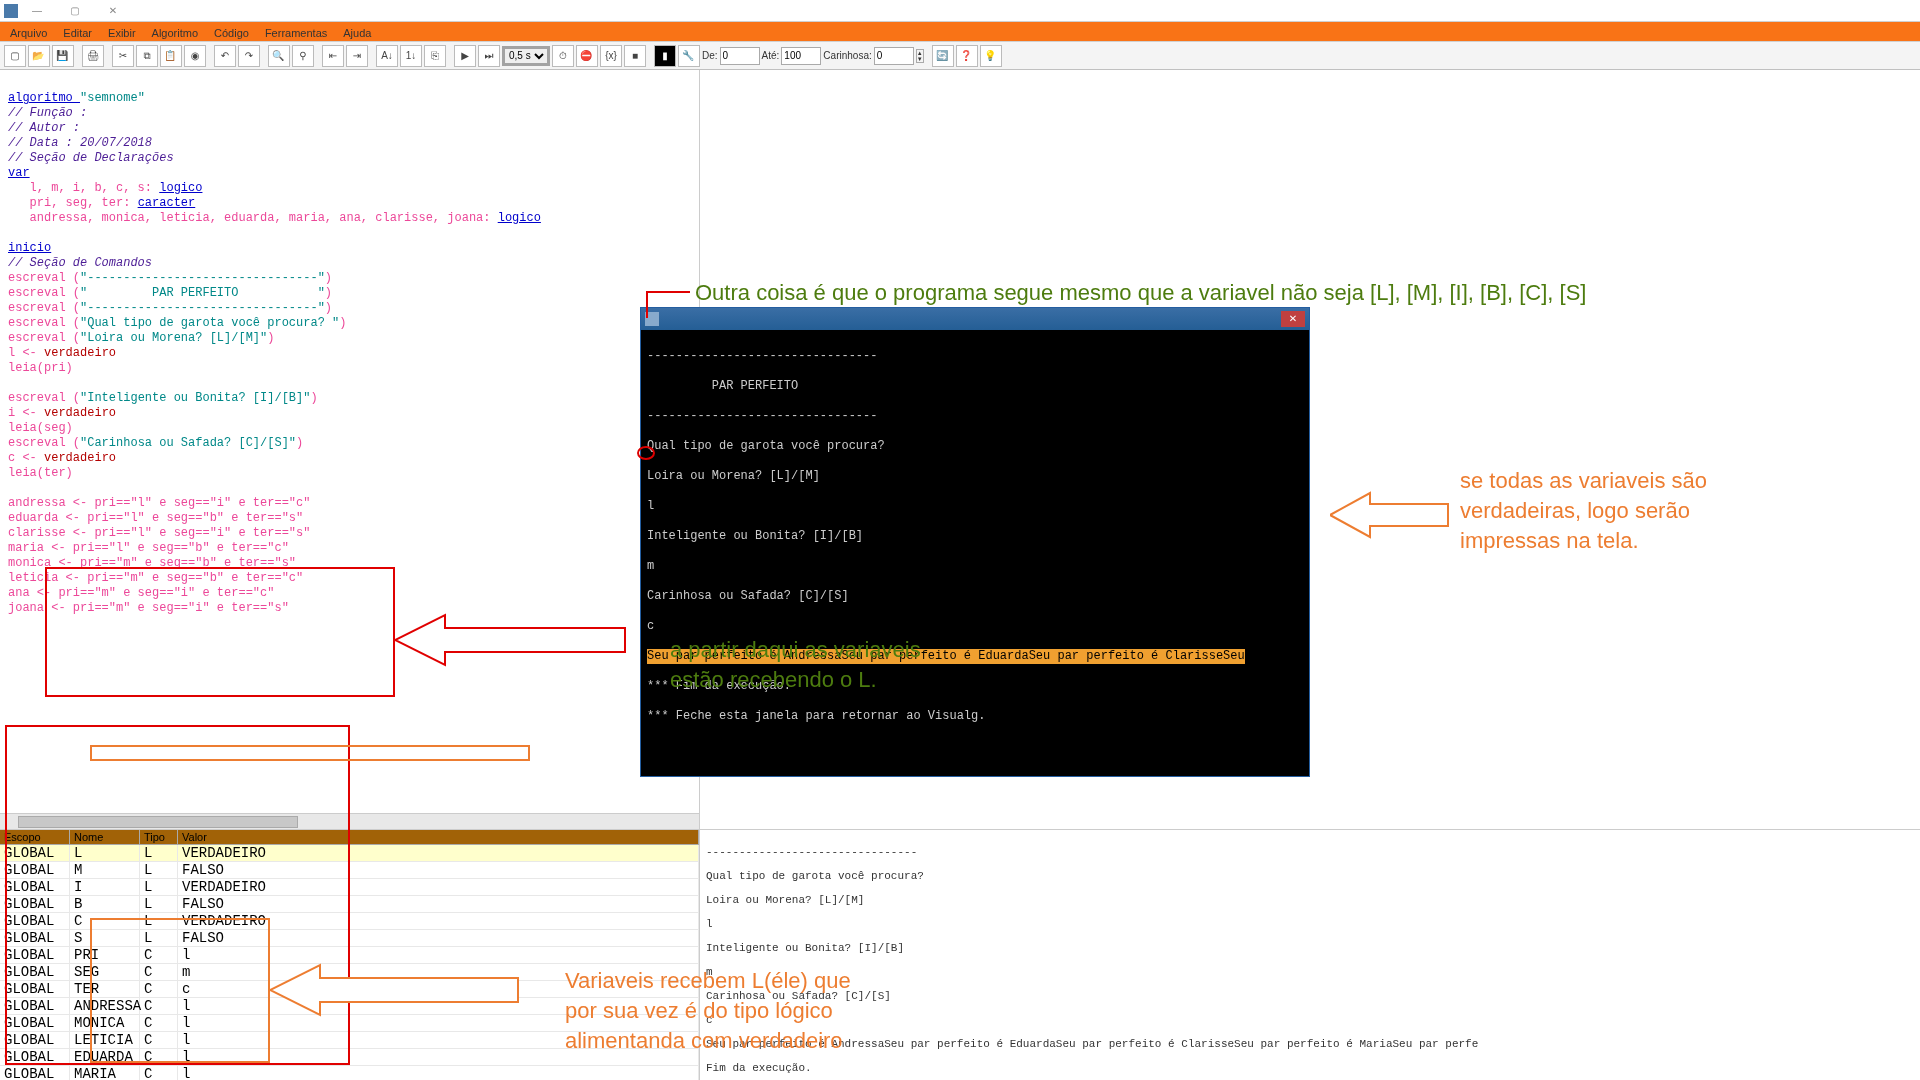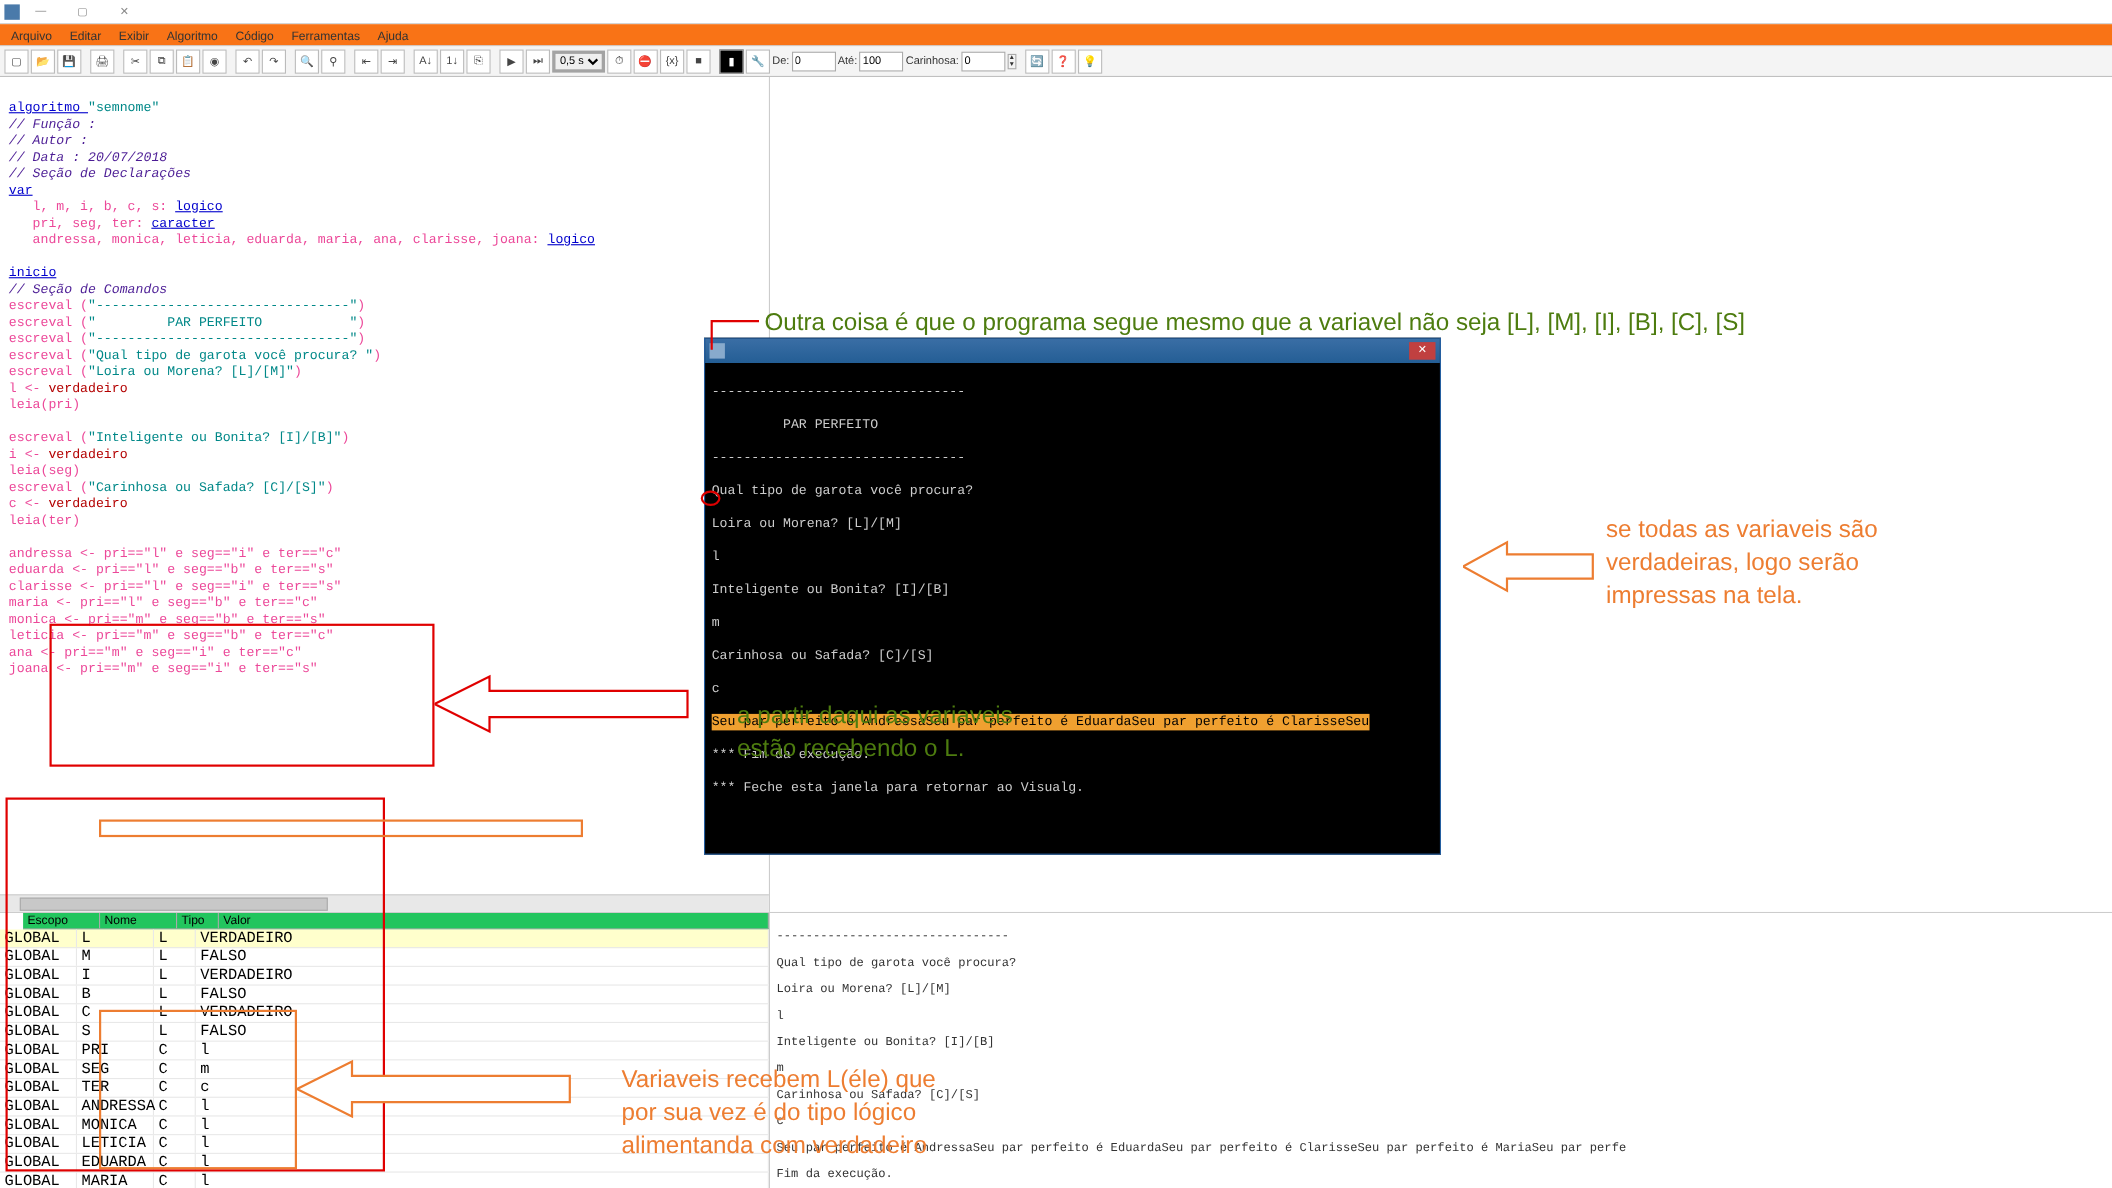--- a/index.html
+++ b/index.html
@@ -22,21 +22,21 @@
 .c-blue { color:#0000cc; text-decoration:underline; }
 .c-red { color:#b30000; }
 .c-green { color:#4c1d95; font-style:italic; }
 .c-teal { color:#008888; }
 .c-black { color:#ec4899; }
 .hscroll { position:absolute; bottom:0; left:0; right:0; height:16px; background:#e8e8e8; border-top:1px solid #ccc; }
 .hscroll .thumb { position:absolute; left:18px; width:280px; height:12px; top:2px; background:#c8c8c8; border:1px solid #aaa; }
 .right-white { flex:1; background:#fff; position:relative; }
 .bottom { display:flex; height:268px; }
 .varpane { width:700px; background:#fff; border-right:1px solid #ccc; position:relative; }
-.varhead { display:flex; border-bottom:1px solid #aaa; font-size:11px; background:#22c55e;margin-left:21px; }
+.varhead { display:flex; border-bottom:1px solid #aaa; font-size:11px; background:#a16207; }
 .varhead div { border-right:1px solid #aaa; padding:1px 4px; }
 .vartable { font-family:"Courier New",monospace; font-size:14px; }
 .vrow { display:flex; border-bottom:1px solid #e8e8e8; }
 .vrow div { border-right:1px solid #e8e8e8; padding:0 4px; white-space:nowrap; }
 .vc-esc { width:70px; }
 .vc-nom { width:70px; }
 .vc-tip { width:38px; }
 .vc-val { flex:1; }
 .outpane { flex:1; background:#fff; font-family:"Courier New",monospace; font-size:11px; padding:4px 6px; white-space:pre; color:#333; position:relative; }
 .console { position:absolute; left:640px; top:307px; width:670px; height:470px; background:#000; border:1px solid #245ea0; z-index:50; }

